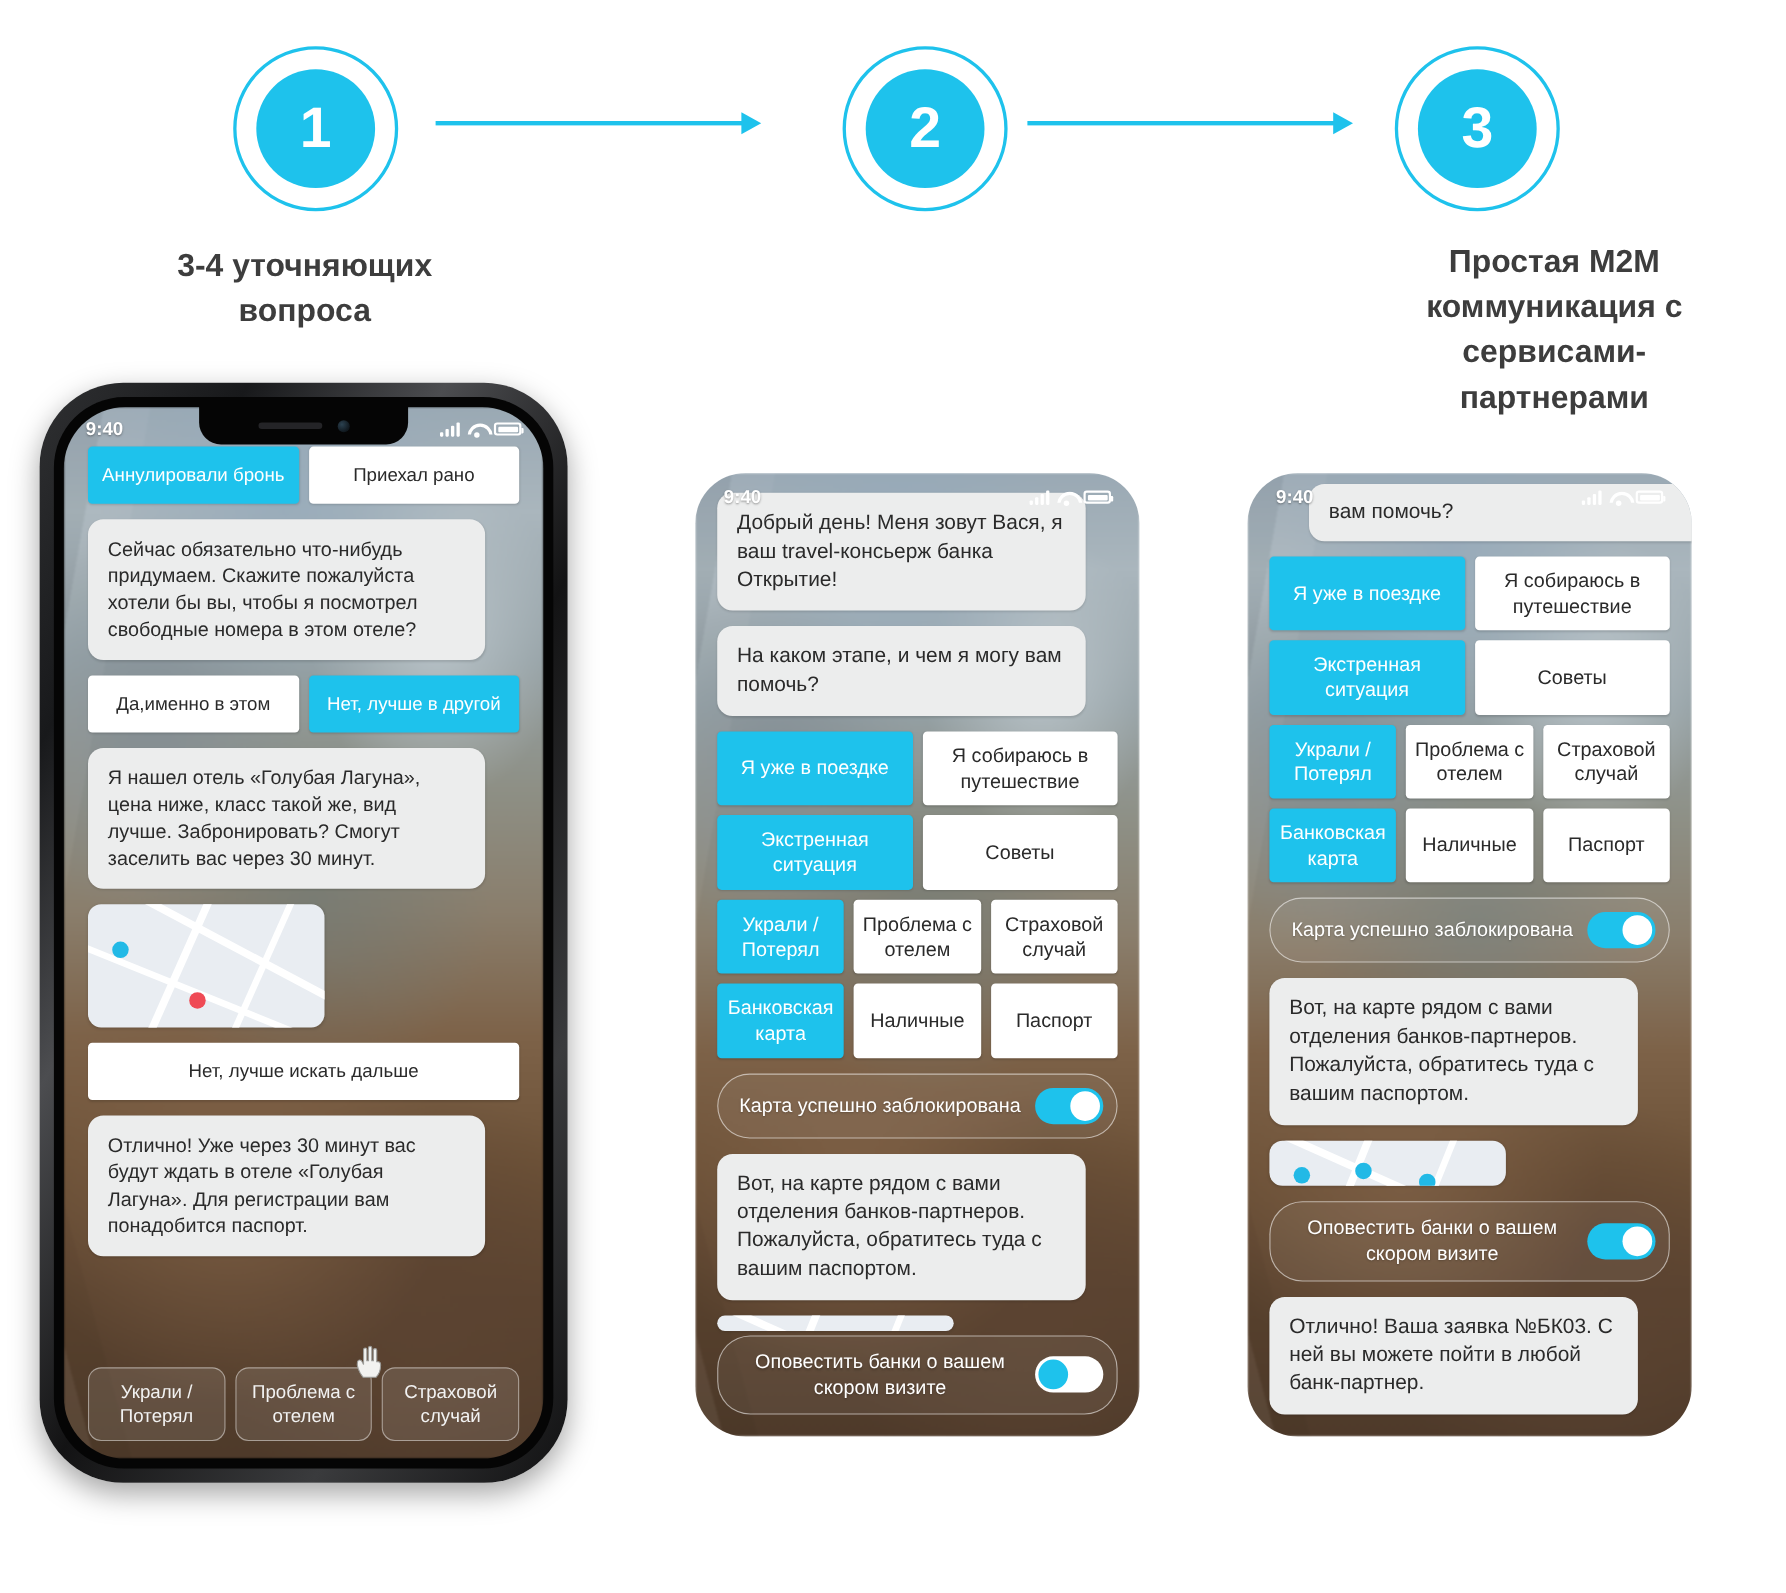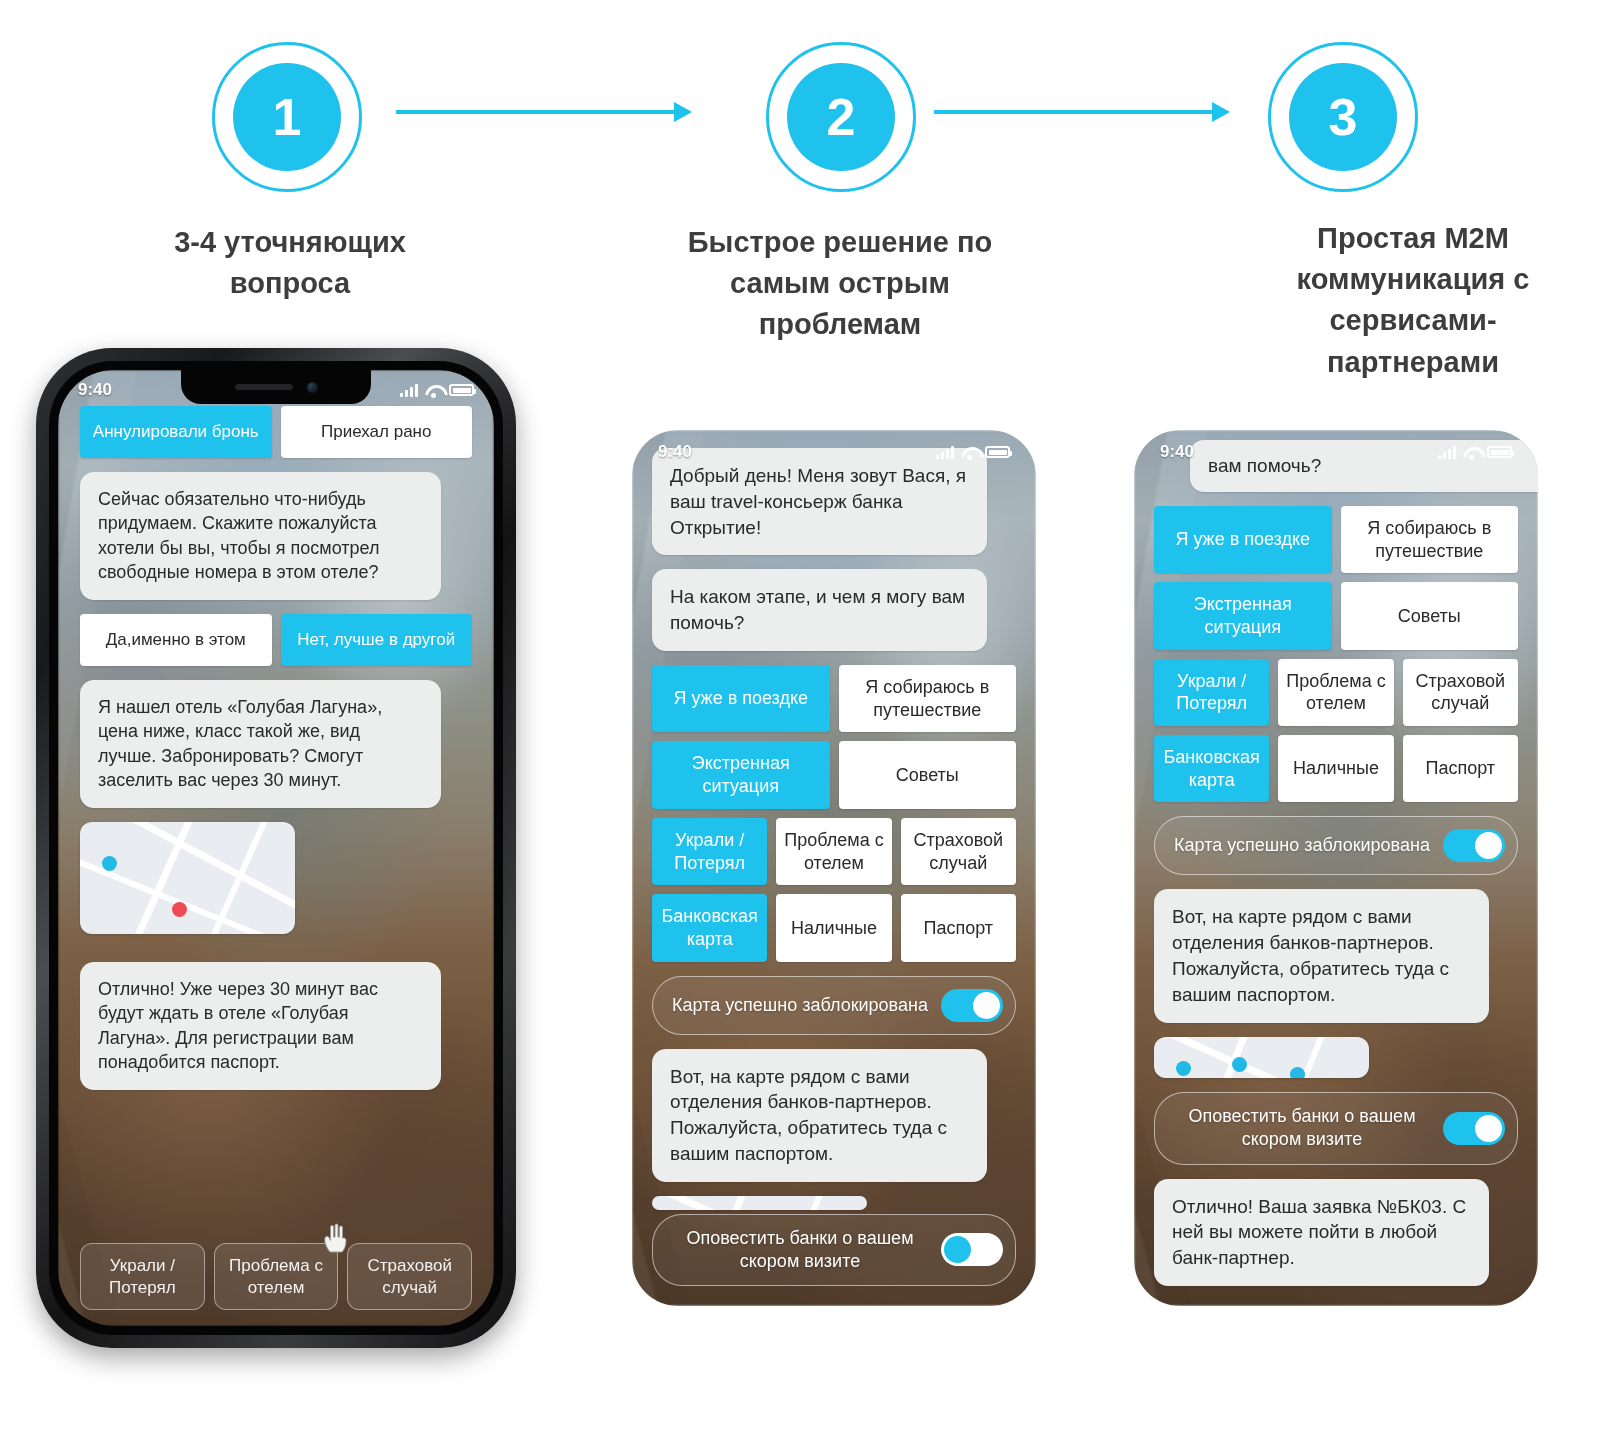--- a/index.html
+++ b/index.html
@@ -53,21 +53,21 @@
 
   
   .caption {
     position: absolute;
     text-align: center;
     font-size: 29px;
     font-weight: bold;
     color: #3d3d3d;
     line-height: 1.42;
   }
-  #caption-1 { left: 120px; top: 222px; width: 340px; }
+  #caption-1 { left: 107px; top: 222px; width: 340px; }
   #caption-2 { left: 670px; top: 222px; width: 340px; }
   #caption-3 { left: 1248px; top: 218px; width: 330px; }
 
   
   .phone { position: absolute; }
 
   
   #phone-1 {
     left: 36px; top: 348px;
     width: 480px; height: 1000px;
@@ -272,21 +272,20 @@
     <div class="arrow" id="arrow-2">
       <div class="shaft"></div>
       <div class="head"></div>
     </div>
     <div class="step-circle" id="circle-3">
       <div class="inner">3</div>
     </div>
   </div>
 
   <div class="caption" id="caption-1">3-4 уточняющих вопроса</div>
-  <div class="caption" id="caption-2">Быстрое решение по самым острым проблемам</div>
   <div class="caption" id="caption-3">Простая M2M коммуникация с сервисами-партнерами</div>
 
   <div class="phone" id="phone-1">
     <div class="bezel">
       <div class="screen">
         <div class="bg"></div>
 
         <div class="notch">
           <span class="speaker"></span>
           <span class="cam"></span>
@@ -331,20 +330,21 @@
               <div class="road" style="left:-30px;top:86px;width:300px;height:6px;transform:rotate(22deg);"></div>
               <div class="road" style="left:74px;top:-40px;width:7px;height:220px;transform:rotate(24deg);"></div>
               <div class="road" style="left:150px;top:-40px;width:6px;height:220px;transform:rotate(24deg);"></div>
             </div>
             <span class="dot cy" style="left:22px;top:34px;"></span>
             <span class="dot rd" style="left:92px;top:80px;"></span>
           </div>
           <div class="gap-m"></div>
 
           <div class="chips">
+            <div class="chip">Нет, лучше искать дальше</div>
           </div>
           <div class="gap-m"></div>
 
           <div class="bubble">Отлично! Уже через 30 минут вас будут ждать в отеле «Голубая Лагуна». Для регистрации вам понадобится паспорт.</div>
 
           <div class="spacer"></div>
 
           <div class="chips">
             <div class="chip ghost">Украли / Потерял</div>
             <div class="chip ghost">Проблема с отелем</div>

